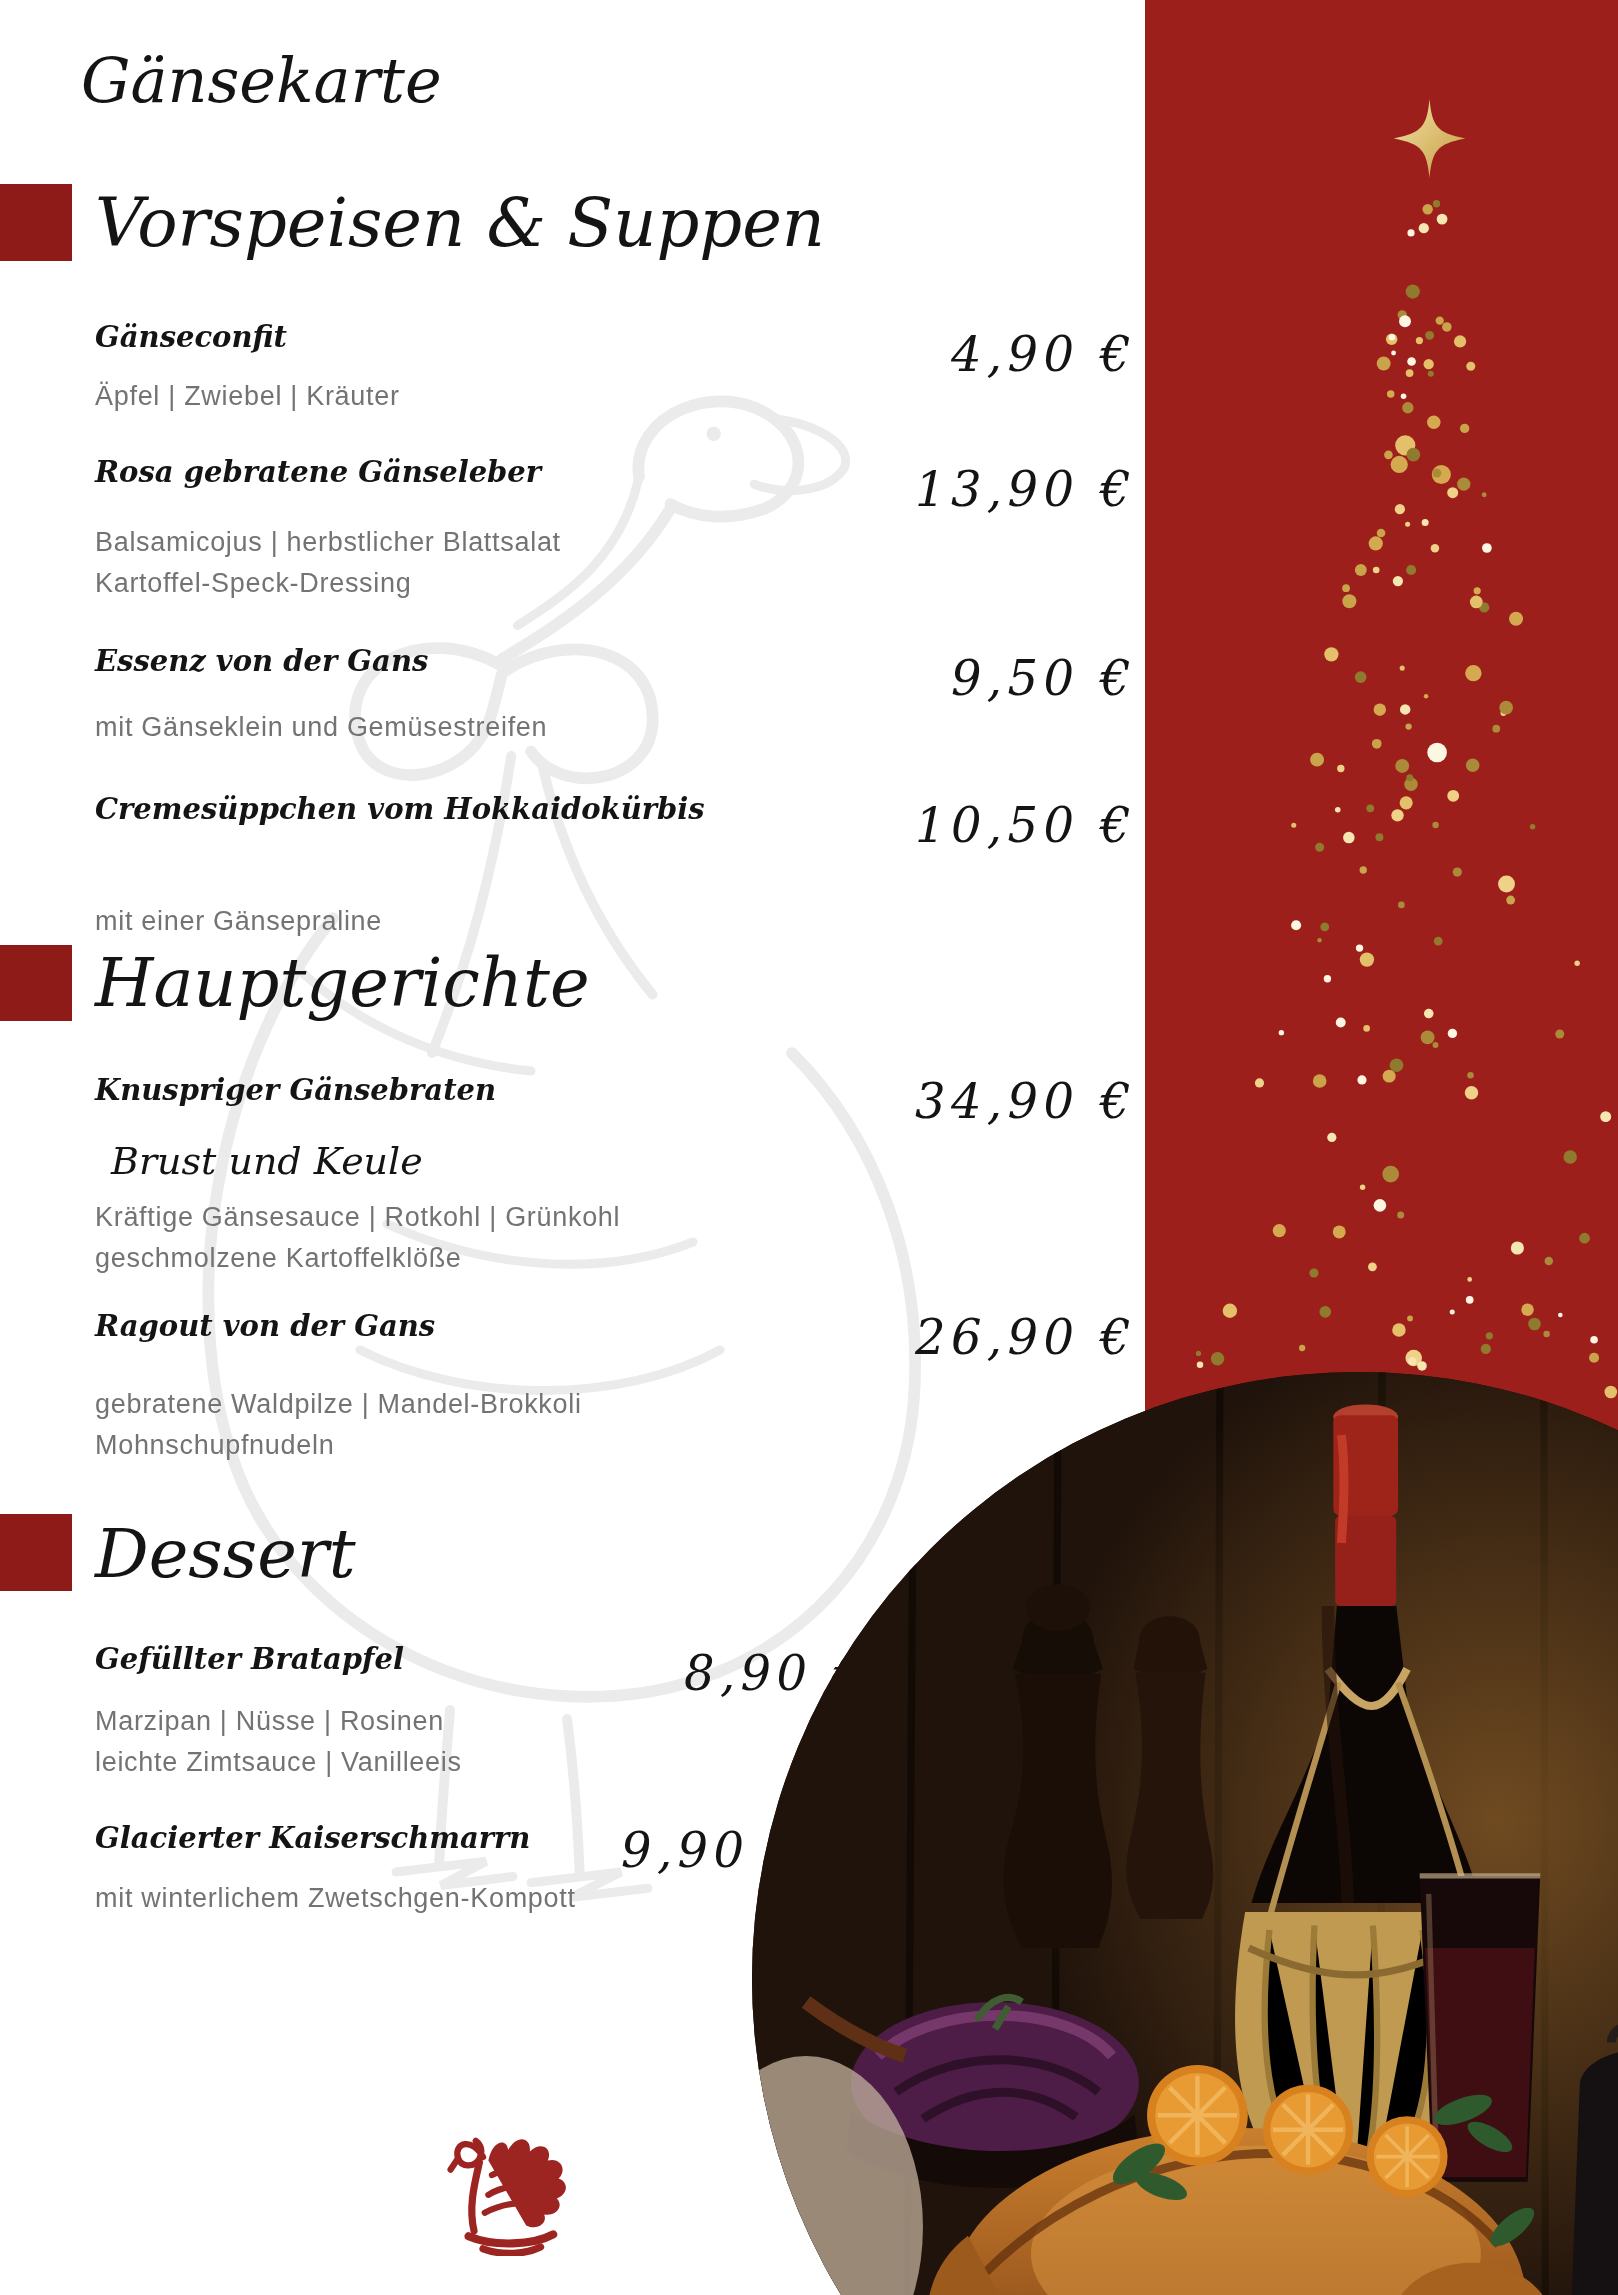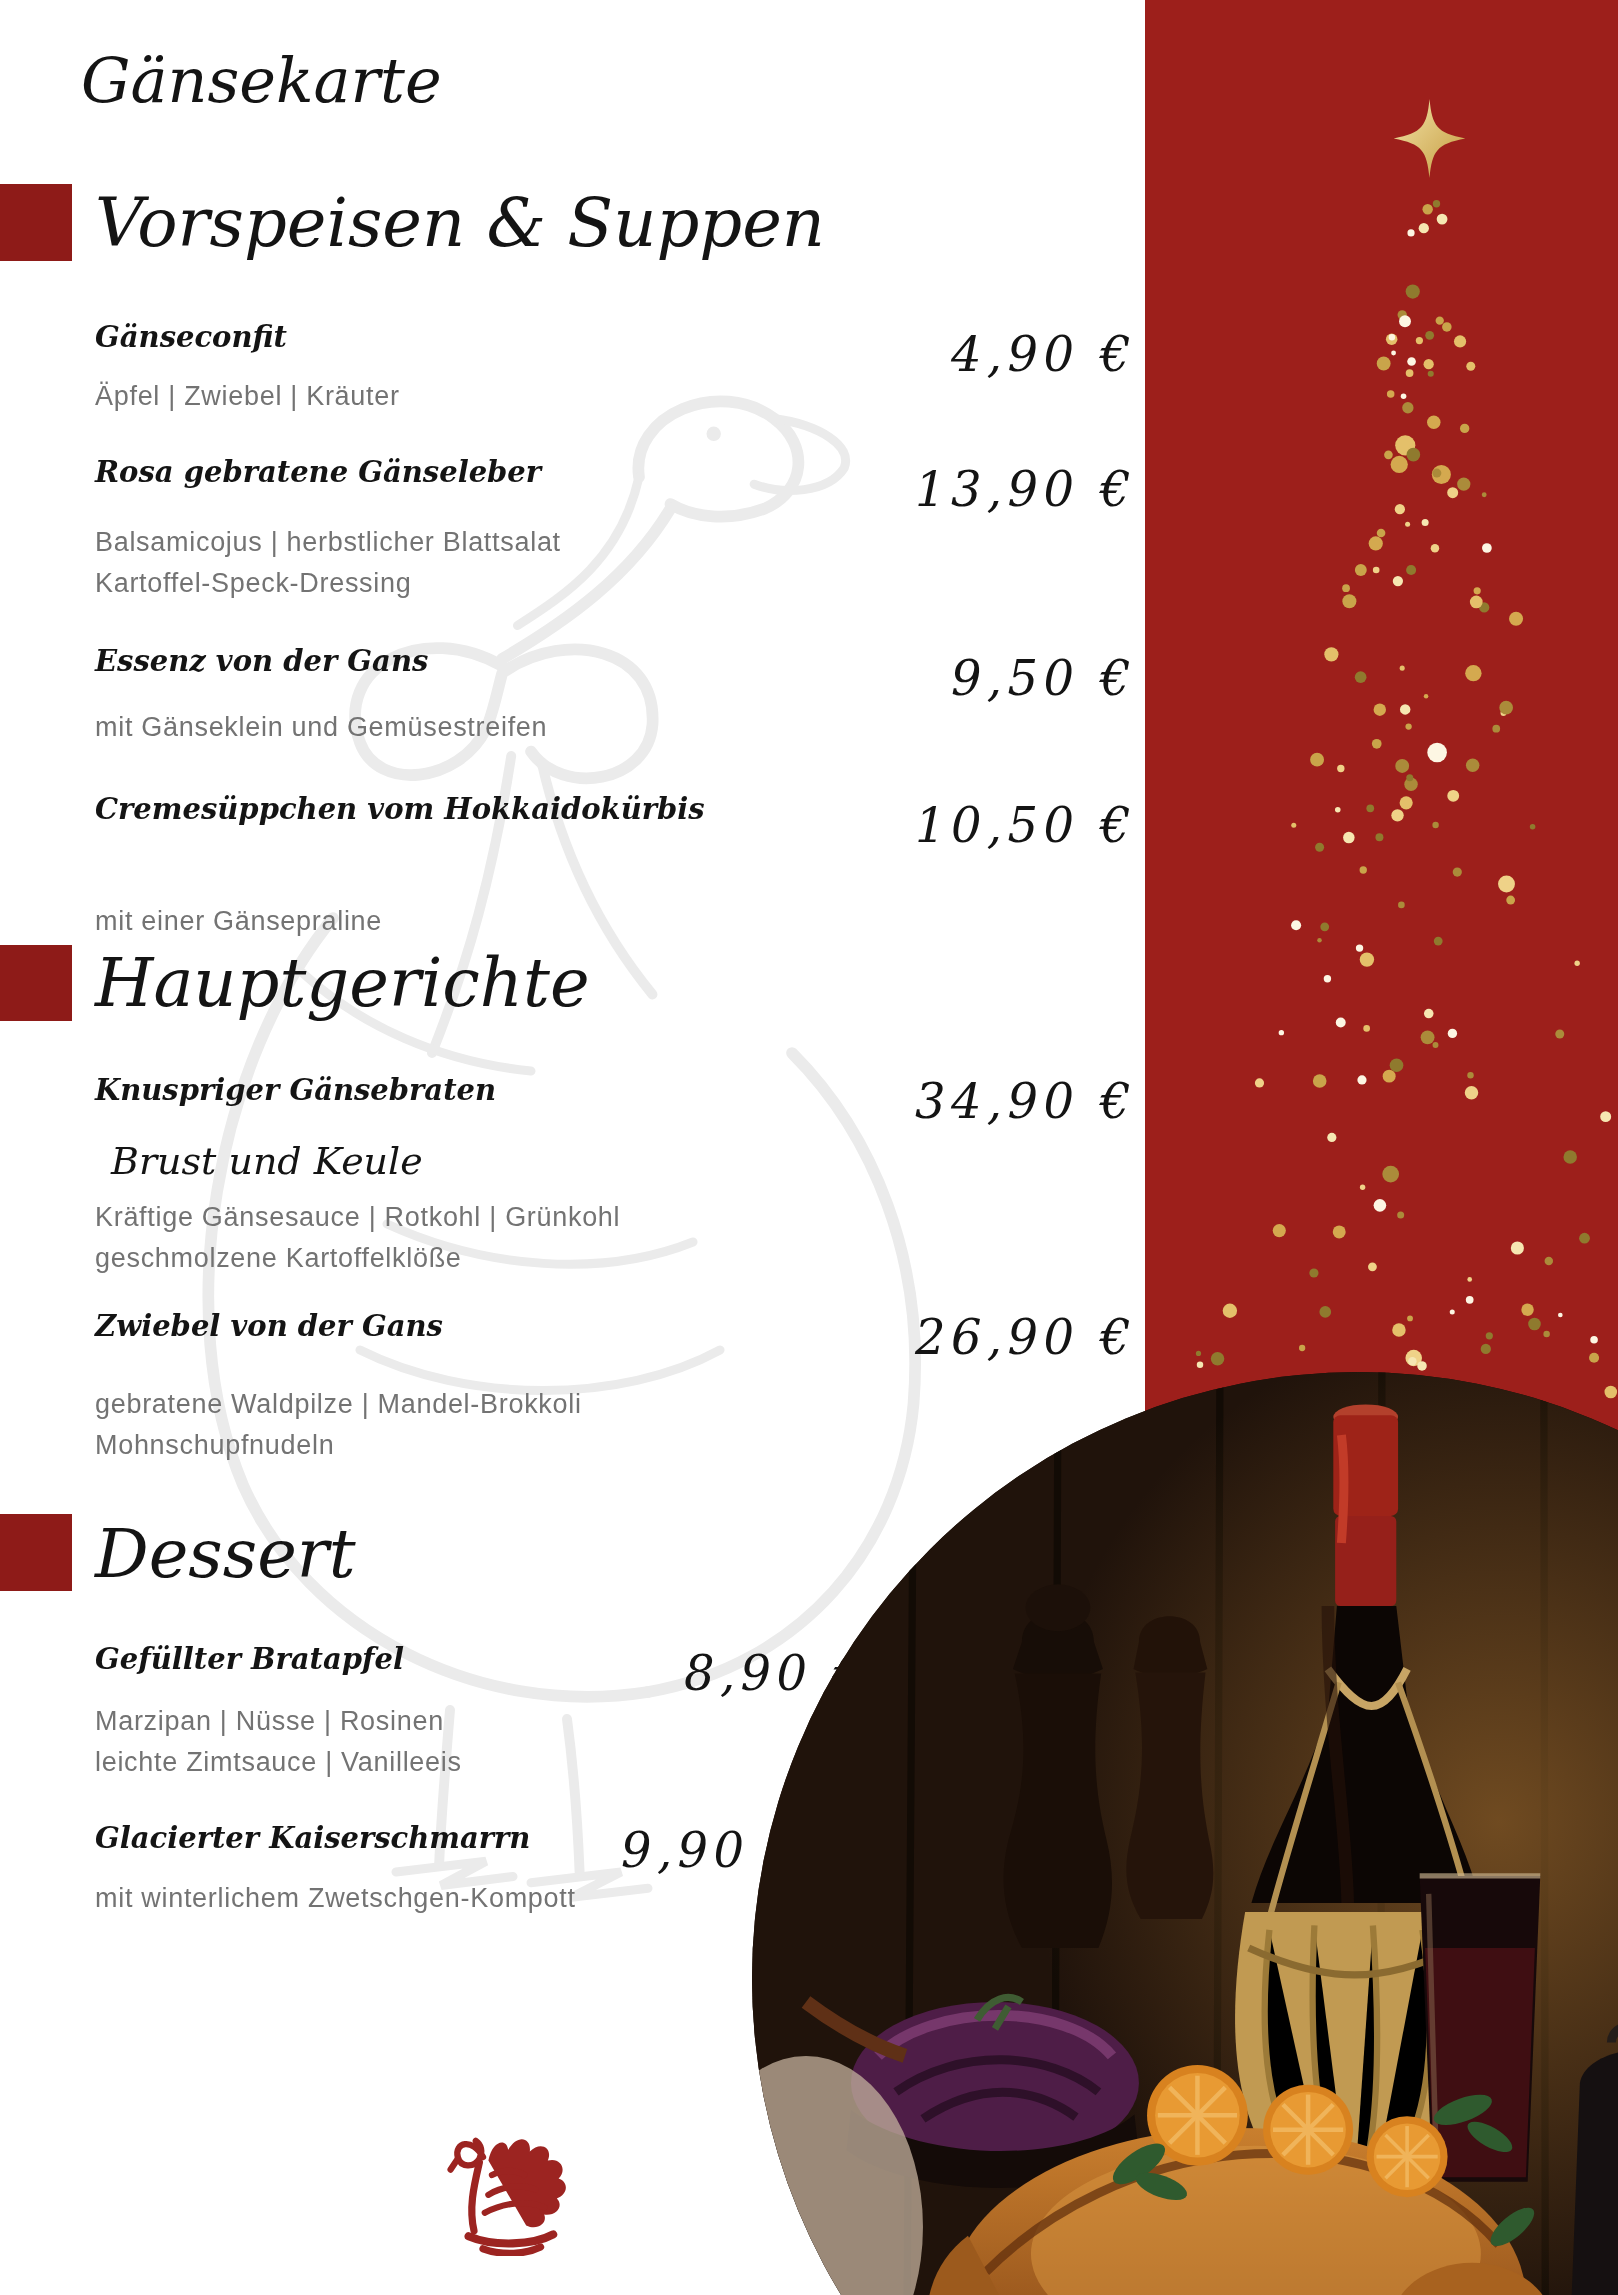--- a/index.html
+++ b/index.html
@@ -272,21 +272,21 @@
   <div class="abs script section-heading" style="top:947px;">Hauptgerichte</div>
 
   <div class="abs script item-name" style="top:1075px;">Knuspriger Gänsebraten</div>
   <div class="abs price price-col" style="top:1073px;">34,90 €</div>
   <div class="abs script item-sub" style="top:1141px;margin-left:16px;">Brust und Keule</div>
   <div class="abs desc" style="top:1197px;">
     <div>Kräftige Gänsesauce | Rotkohl | Grünkohl</div>
     <div>geschmolzene Kartoffelklöße</div>
   </div>
 
-  <div class="abs script item-name" style="top:1311px;">Zwiebel von der Gans</div>
+  <div class="abs script item-name" style="top:1311px;">Ragout von der Gans</div>
   <div class="abs price price-col" style="top:1309px;">26,90 €</div>
   <div class="abs desc" style="top:1384px;">
     <div>gebratene Waldpilze | Mandel-Brokkoli</div>
     <div>Mohnschupfnudeln</div>
   </div>
 
   <div class="abs section-marker" style="top:1514px;height:77px;"></div>
   <div class="abs script section-heading" style="top:1518px;">Dessert</div>
 
   <div class="abs script item-name" style="top:1644px;">Gefüllter Bratapfel</div>

